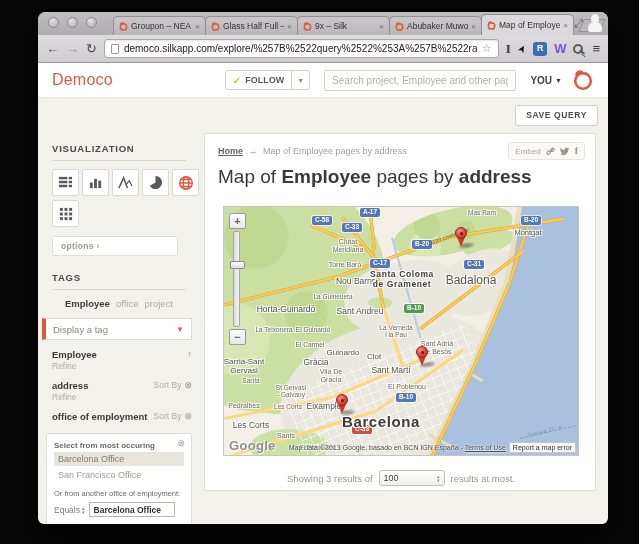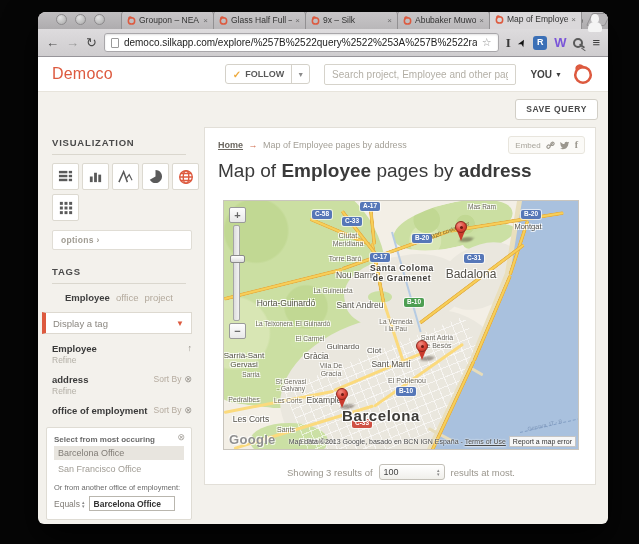--- a/index.html
+++ b/index.html
@@ -6,22 +6,22 @@
   body{width:639px;height:544px;background:#060606;position:relative;overflow:hidden;
        font-family:"Liberation Sans",sans-serif;-webkit-font-smoothing:antialiased;}
   *{box-sizing:border-box;}
 
   
   .window{position:absolute;left:38px;top:12px;width:570px;height:512px;
           border-radius:8px 8px 6px 6px;overflow:hidden;background:#f3f1ec;
           box-shadow:0 14px 34px rgba(0,0,0,.85);display:flex;flex-direction:column;}
 
   
-  .tabstrip{height:17px;background:linear-gradient(#c0bec0,#aeacae);display:flex;
-            align-items:flex-end;padding-left:18px;position:relative;flex:none;}
+  .tabstrip{height:23px;background:linear-gradient(#c0bec0,#aeacae);display:flex;
+            align-items:flex-end;padding-left:10px;position:relative;flex:none;}
   .lights{display:flex;gap:8px;align-self:center;margin-right:16px;margin-top:-2px;}
   .light{width:11px;height:11px;border-radius:50%;border:1px solid #8d8b8d;
          background:radial-gradient(circle at 35% 30%,#e2e2e2,#a9a9a9);}
   .tabs{display:flex;align-items:flex-end;height:100%;}
   .tab{height:19px;width:93px;background:linear-gradient(#c9c7c9,#b9b7b9);
        border:1px solid #929092;border-bottom:none;border-radius:5px 5px 0 0;
        display:flex;align-items:center;gap:3px;padding:0 5px;margin-right:-1px;
        font-size:8.5px;color:#333;position:relative;}
   .tab.active{background:#dad8da;z-index:3;height:21px;}
   .tab-title{flex:1;white-space:nowrap;overflow:hidden;}
@@ -81,21 +81,21 @@
 
   
   .body-row{flex:1;display:flex;position:relative;}
   .sidebar{width:166px;flex:none;padding:6px 0 0 14px;position:relative;}
   .side-h{font-size:9.5px;font-weight:bold;letter-spacing:.8px;color:#4a4a4a;margin-top:6px;}
   .side-hr{width:134px;height:1px;background:#dad7ce;margin:6px 0 8px;}
   .viz-row{display:flex;gap:3px;}
   .viz-box{width:27px;height:27px;background:#fff;border:1px solid #dcd9d0;border-radius:2px;
            display:flex;align-items:center;justify-content:center;}
   .viz-grid-row{margin-top:4px;display:flex;}
-  .options-box{margin-top:9px;width:140px;height:20px;background:#fff;border:1px solid #e0ddd5;
+  .options-box{margin-top:9px;width:126px;height:20px;background:#fff;border:1px solid #e0ddd5;
                border-radius:2px;font-size:8.5px;font-weight:bold;color:#a09c93;display:flex;
                align-items:center;padding-left:8px;letter-spacing:.3px;}
   .tag-nav{margin-top:6px;width:134px;text-align:center;font-size:9.5px;color:#b3a99c;}
   .tag-nav span.bold-dark{color:#3f3f3f;font-weight:bold;}
   .tag-nav .sep{margin:0 3px;}
   .display-tag{margin:9px 0 0 -10px;width:150px;height:22px;background:#fff;border:1px solid #ddd9d0;
                border-left:4px solid #DD5A3F;display:flex;align-items:center;justify-content:space-between;
                padding:0 7px;font-size:9.5px;color:#8b8780;}
   .display-caret{color:#DD5A3F;font-size:8px;}
   .tag-row{width:140px;display:flex;justify-content:space-between;margin-top:9px;}

